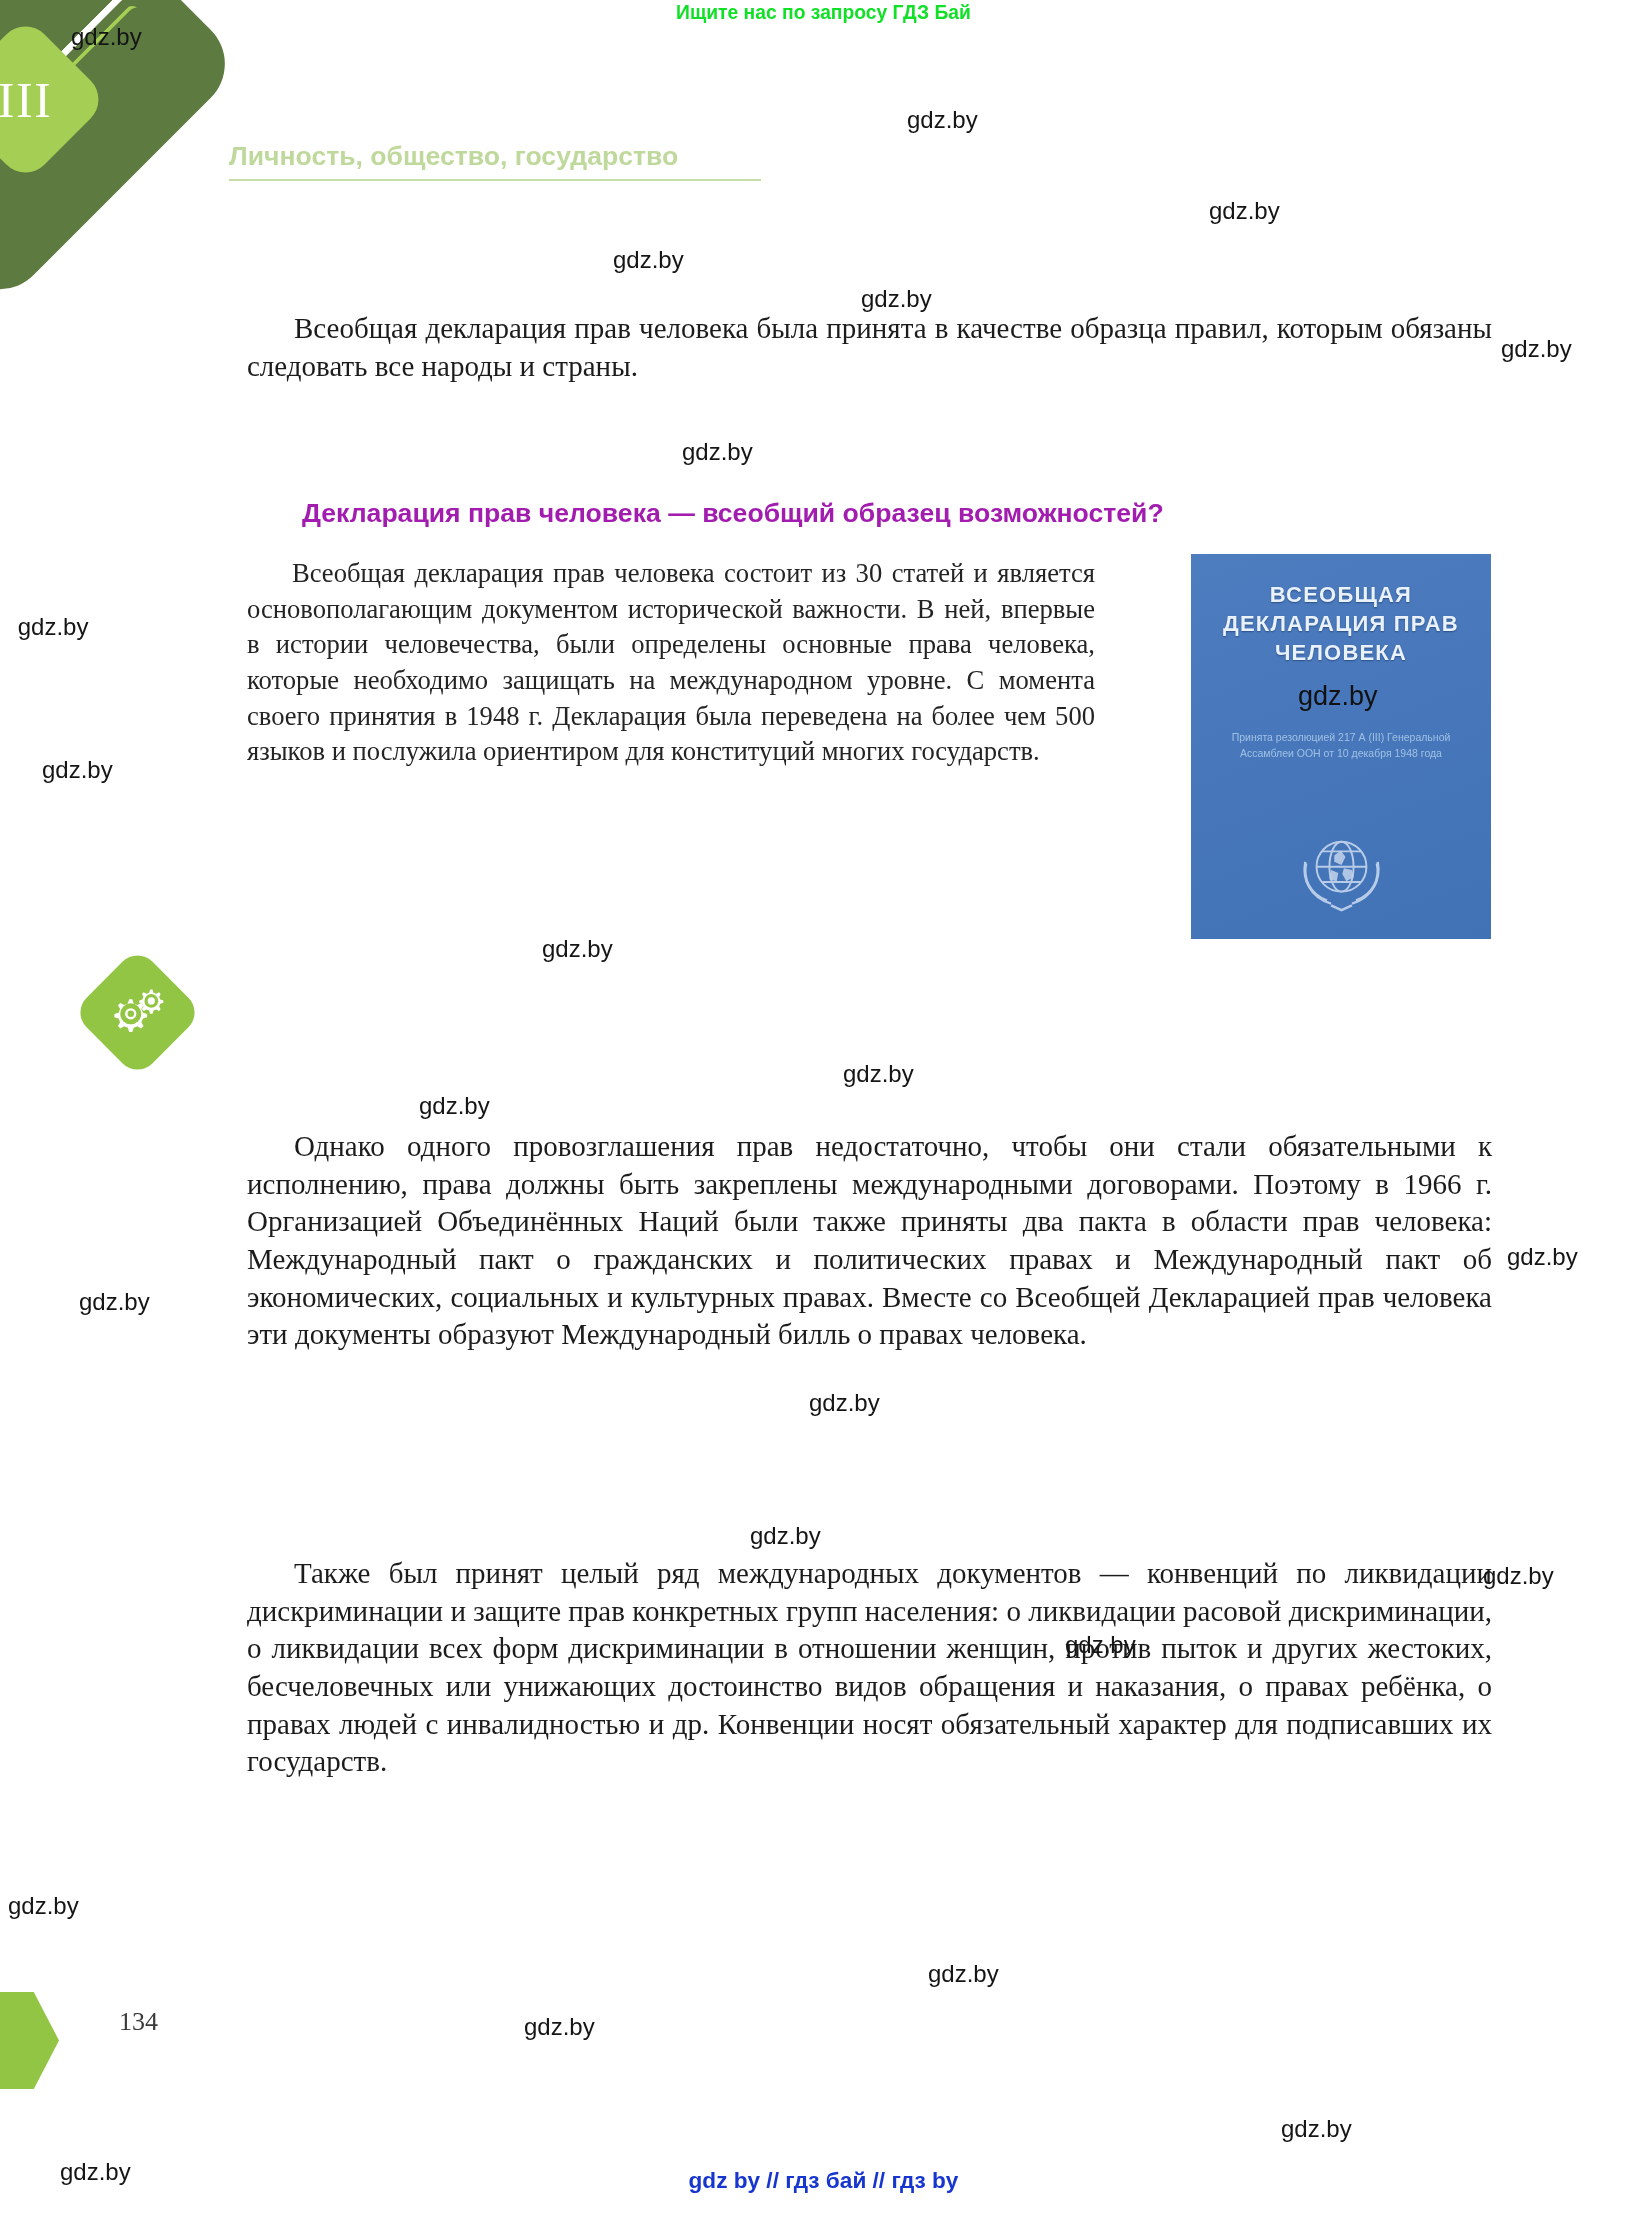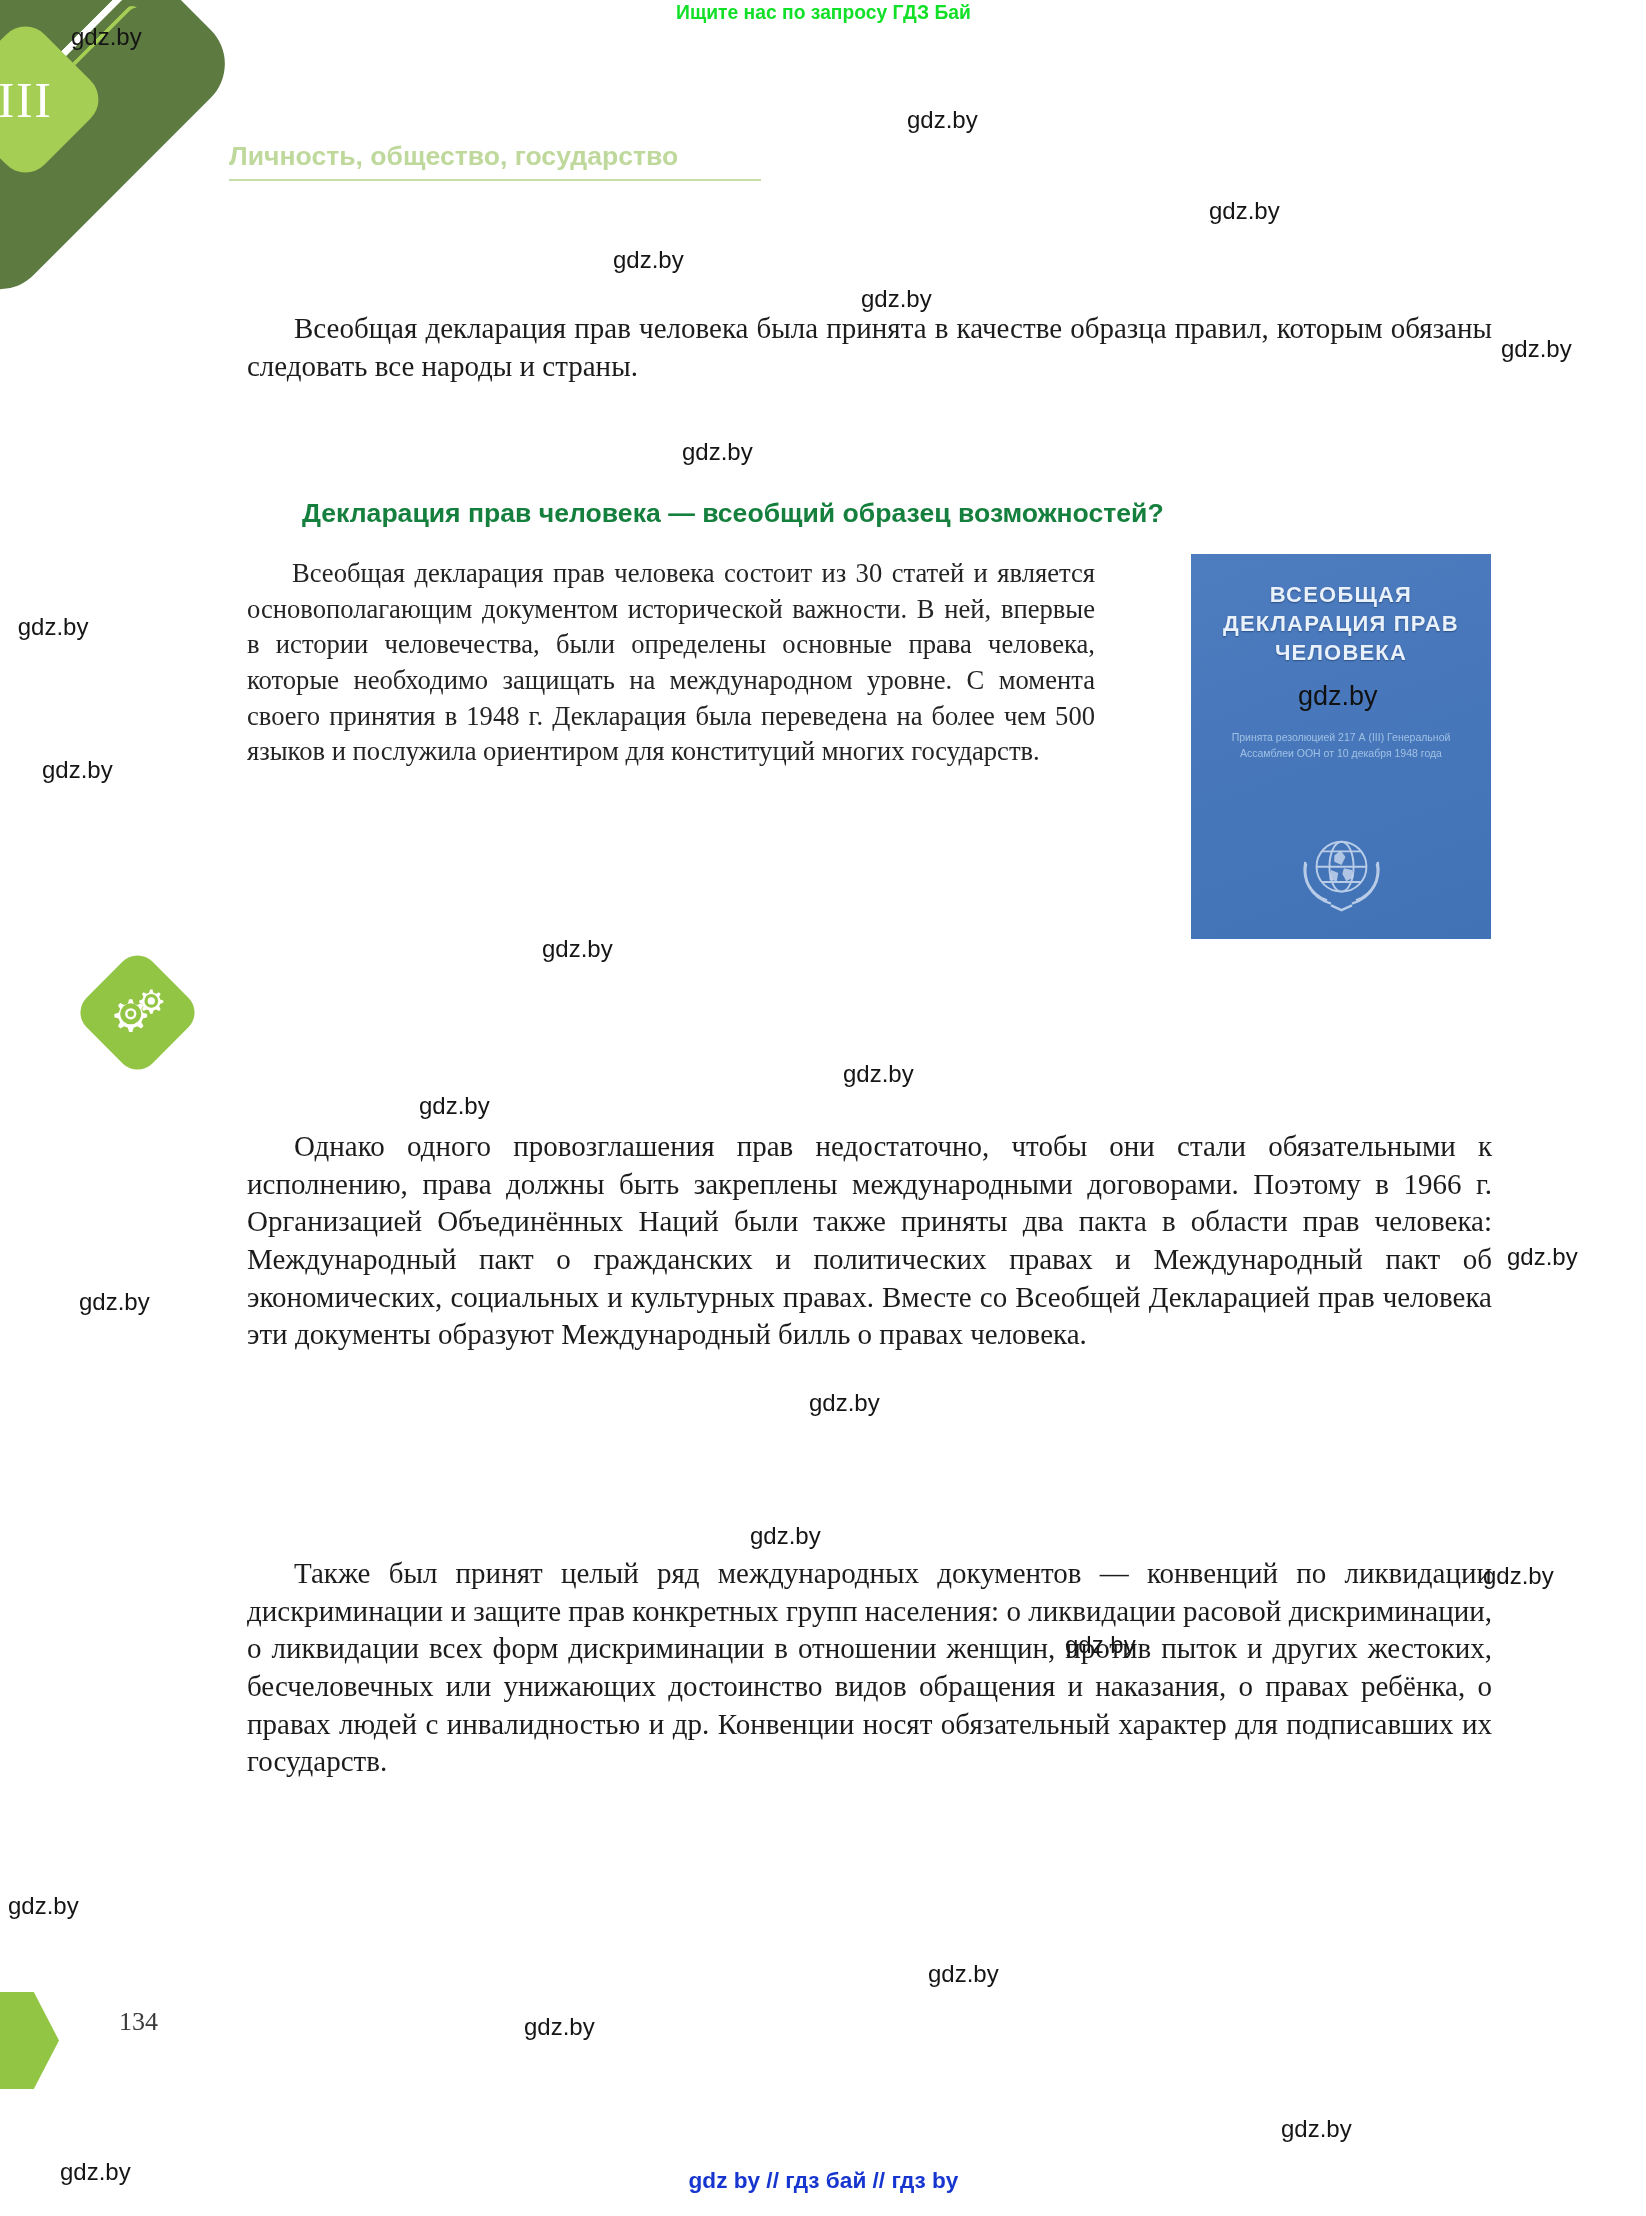--- a/index.html
+++ b/index.html
@@ -151,21 +151,21 @@
   }
   .ital { }
 
   .section-heading {
     position: absolute;
     left: 302px;
     top: 498px;
     font-family: "Liberation Sans", sans-serif;
     font-weight: bold;
     font-size: 26.6px;
-    color: #15803d;
+    color: #a21caf;
     white-space: nowrap;
   }
 
   
   .para-intro { top: 310px; }
 
   
   .para-wrapped {
     top: 556px;
     left: 247px;

